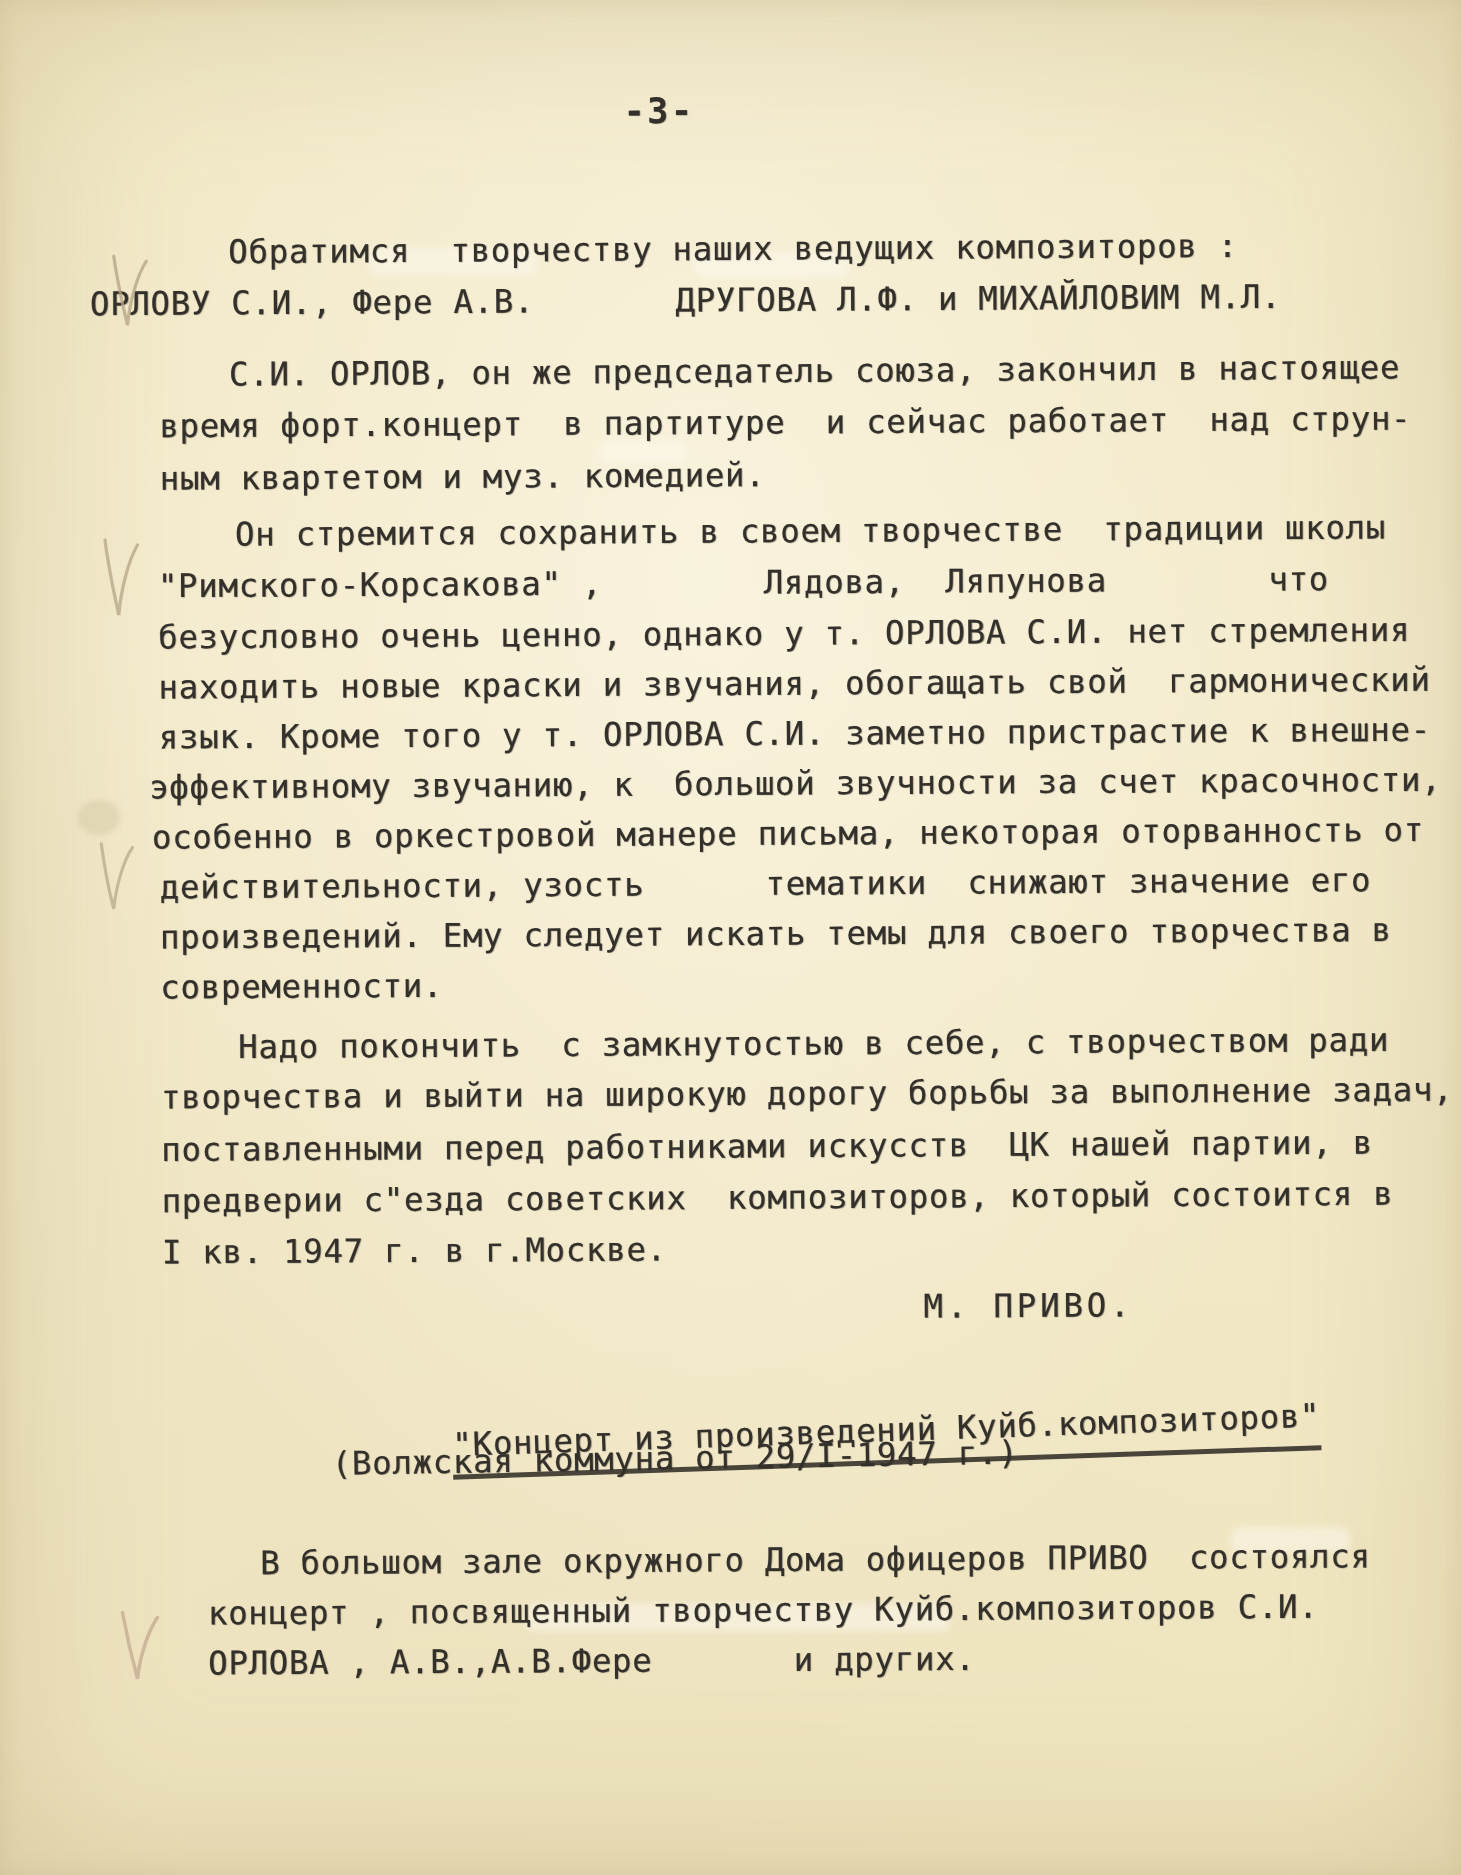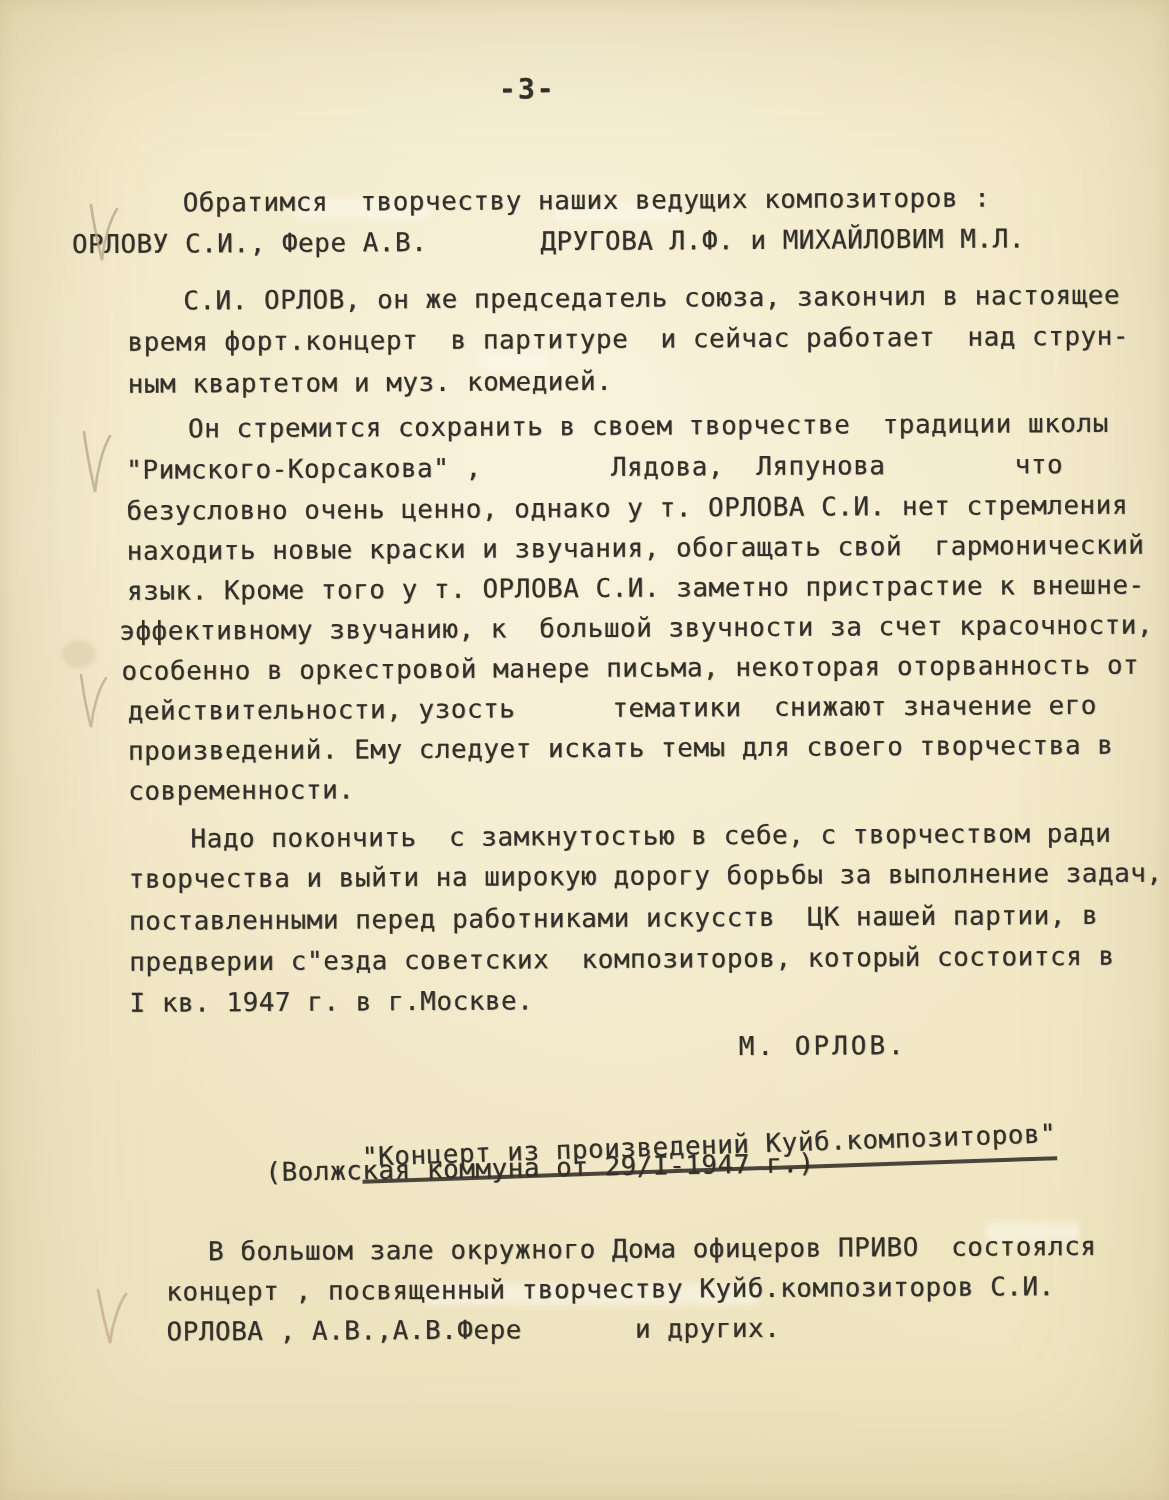--- a/index.html
+++ b/index.html
@@ -109,21 +109,21 @@
     </div>
 
     <div>
       <div class="line" style="left:190px; top:819px;">Надо покончить  с замкнутостью в себе, с творчеством ради</div>
       <div class="line" style="left:128px; top:859px;">творчества и выйти на широкую дорогу борьбы за выполнение задач,</div>
       <div class="line" style="left:128px; top:901px;">поставленными перед работниками искусств  ЦК нашей партии, в</div>
       <div class="line" style="left:128px; top:942px;">предверии с"езда советских  композиторов, который состоится в</div>
       <div class="line" style="left:128px; top:983px;">I кв. 1947 г. в г.Москве.</div>
     </div>
 
-    <div class="line sig-line" style="left:737px; top:1030px;">М. ОРЛОВ.</div>
+    <div class="line sig-line" style="left:737px; top:1030px;">М. ПРИВО.</div>
 
     <div>
       <div class="line heading-line" style="left:232px; top:1108px;">
         <span class="heading-underline">"Концерт из произведений Куйб.композиторов"</span>
       </div>
       <div class="line source-line" style="left:263px; top:1153px;">(Волжская коммуна от 29/I-1947 г.)</div>
 
       <div class="line" style="left:205px; top:1232px;">В большом зале окружного Дома офицеров ПРИВО  состоялся</div>
       <div class="line" style="left:163px; top:1272px;">концерт , посвященный творчеству Куйб.композиторов С.И.</div>
       <div class="line" style="left:163px; top:1312px;">ОРЛОВА , А.В.,А.В.Фере       и других.</div>

